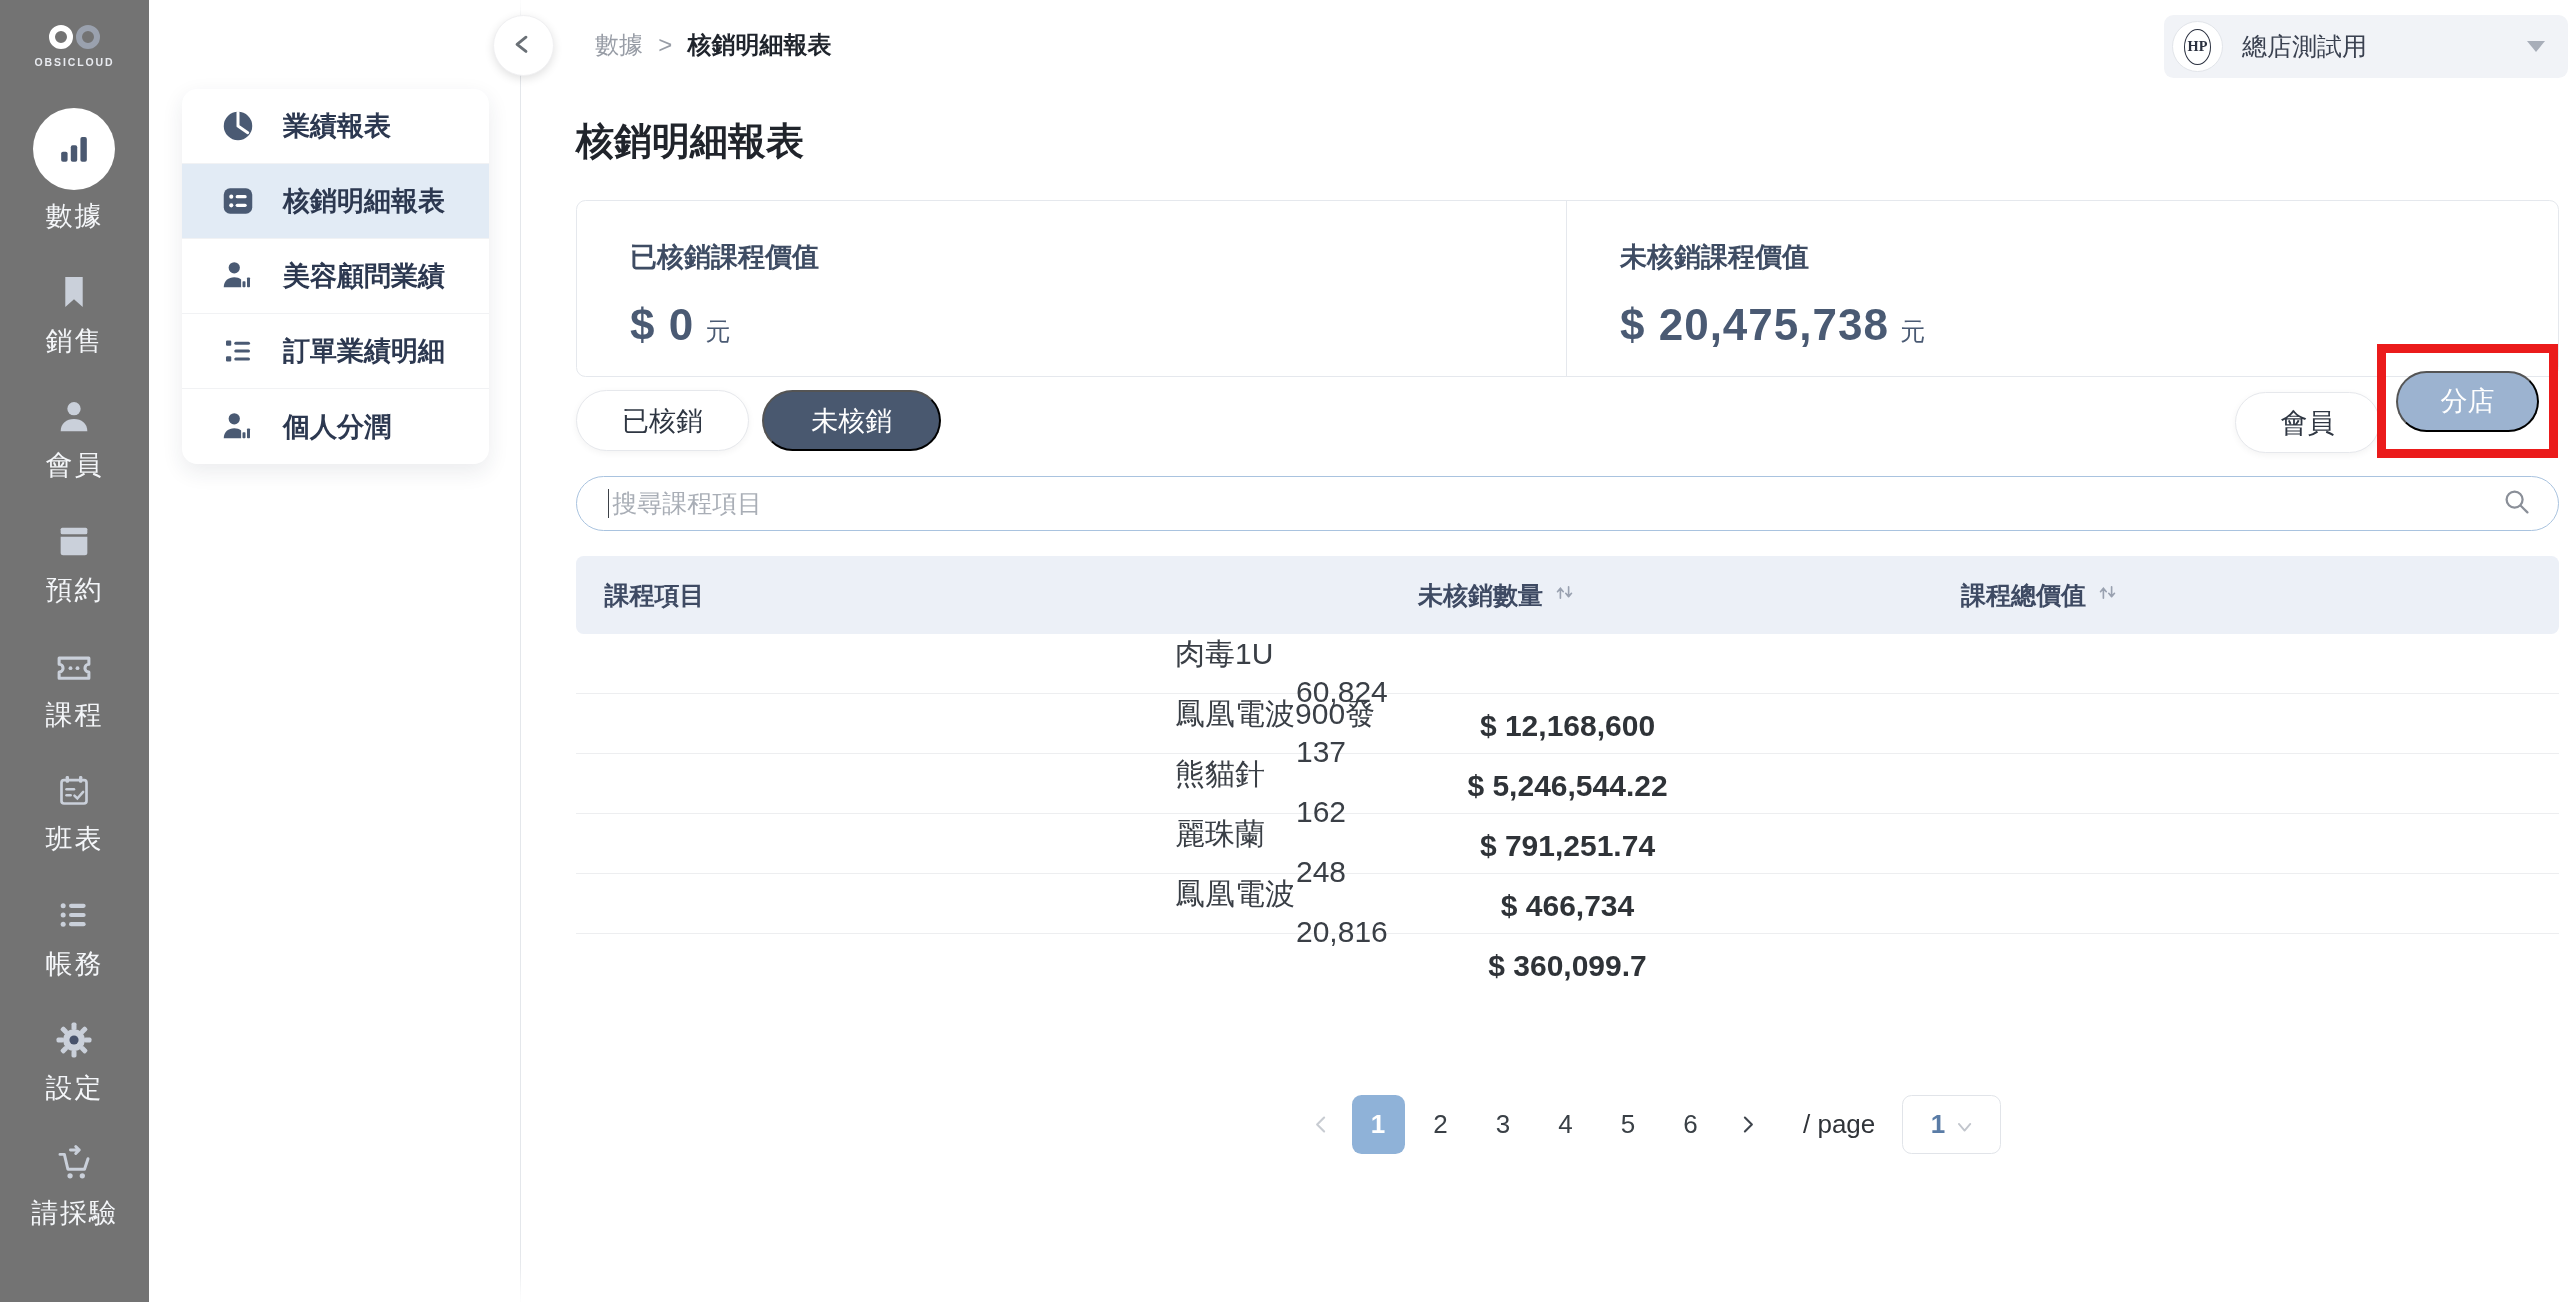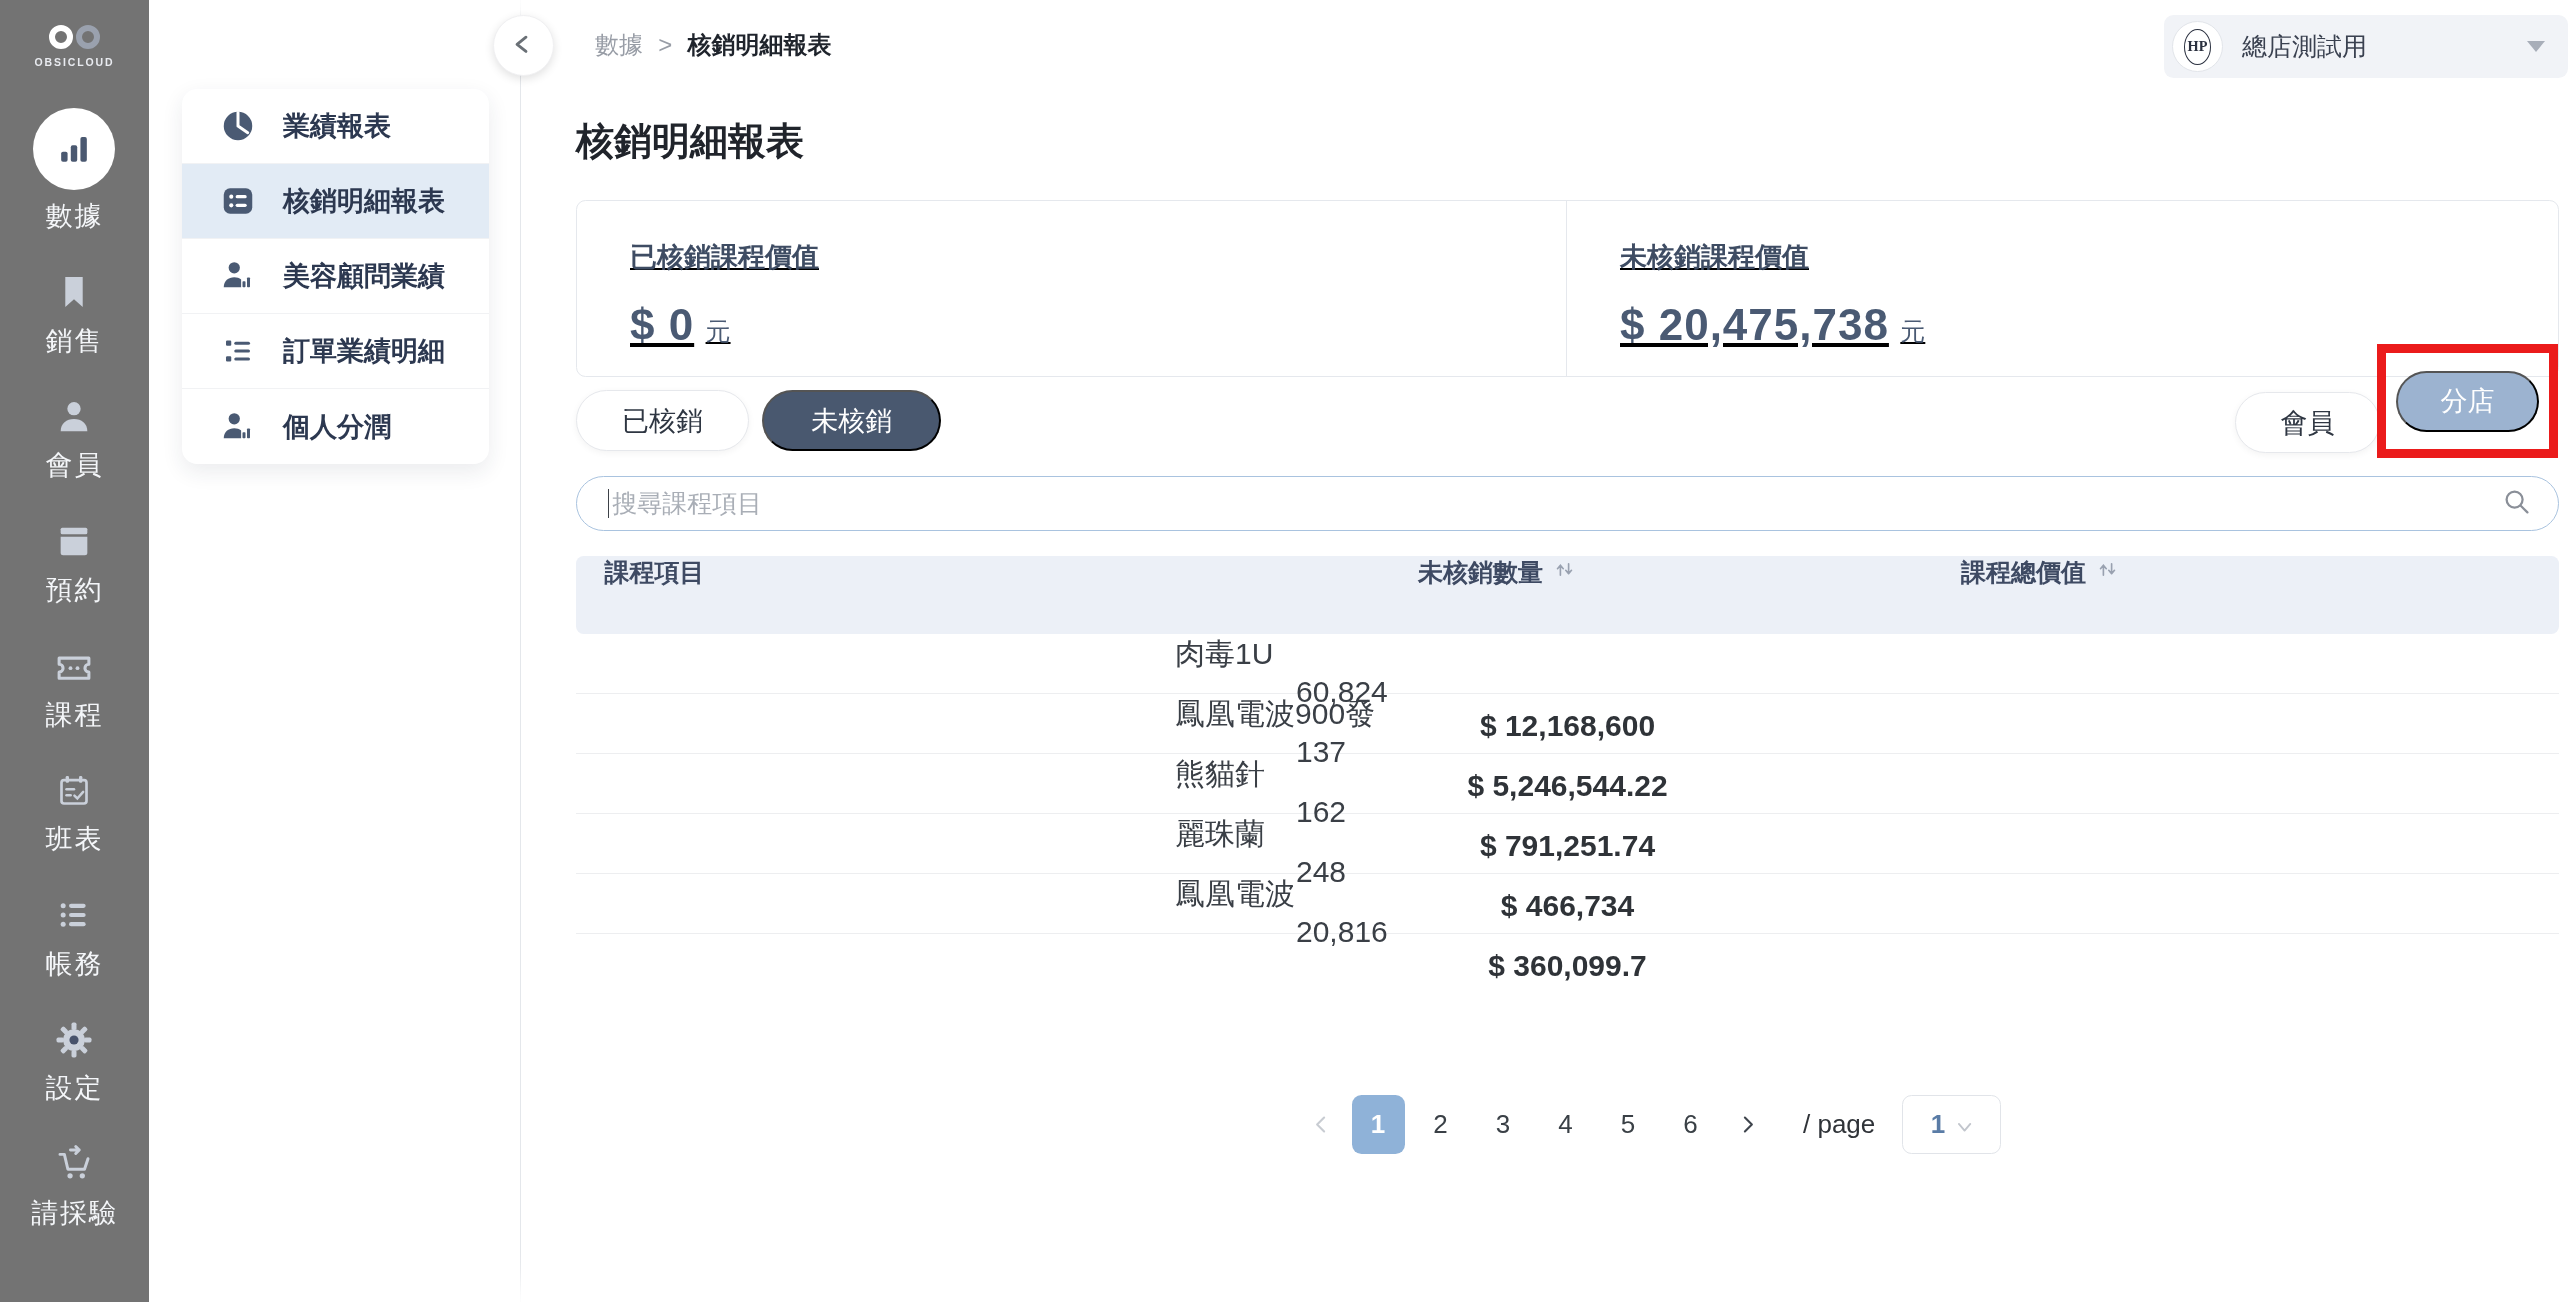--- a/index.html
+++ b/index.html
@@ -54,21 +54,21 @@
             display:flex; align-items:center; justify-content:center;
             font-family:"Liberation Serif", serif; font-size:14.3px; font-weight:bold; color:#2B3140; }
   .account-name { margin-left:19px; font-size:25px; color:#3A4150; flex:1; }
   .caret-down { width:0; height:0; border-left:9.5px solid transparent; border-right:9.5px solid transparent;
                 border-top:11.4px solid #A8AEB9; }
 
   .page-title { position:absolute; left:55px; top:116px; font-size:38px; font-weight:bold; color:#20242B; }
 
   .stats-card { position:absolute; left:55px; right:17px; top:200px; height:177px;
                 border:1px solid #E5E8ED; border-radius:9.5px; display:flex; background:#fff; }
-  .stat { padding:38px 4px 0 53px;text-decoration:underline; }
+  .stat { padding:38px 4px 0 53px; }
   .stat-0 { width:990px; border-right:1px solid #E5E8ED; }
   .stat-label { font-size:27px; font-weight:bold; color:#3E4C63; }
   .stat-value { margin-top:25px; display:flex; align-items:baseline; gap:11.4px; color:#4A5A73; }
   .stat-num { font-size:44px; font-weight:bold; letter-spacing:1px; }
   .stat-unit { font-size:25px; }
 
   .pill { height:61px; border-radius:30.5px; display:flex; align-items:center; justify-content:center;
           font-size:27px; cursor:pointer; }
   .pill-light { background:#fff; border:1px solid #E6E8EC; color:#2E3642; box-shadow:0 1.9px 7.6px rgba(0,0,0,.05); }
   .pill-dark  { background:#49586F; color:#fff; }
@@ -81,21 +81,21 @@
 
   .searchbar { position:absolute; left:55px; right:17px; top:476px; height:55px;
                border:1.9px solid #A9C3DF; border-radius:28.6px; display:flex; align-items:center;
                padding:0 25px 0 30.5px; background:#fff; }
   .caret-bar { width:1.9px; height:28.6px; background:#3D4148; margin-right:2.9px; }
   .search-input { flex:1; border:none; outline:none; font-size:25px; color:#333;
                   background:transparent; font-family:inherit; }
   .search-input::placeholder { color:#A9AEB6; }
 
   .table { position:absolute; left:55px; right:17px; top:556px; }
-  .thead { height:78px; background:#ECF0F7; border-radius:7.6px; display:flex; align-items:flex-start;
+  .thead { height:78px; background:#ECF0F7; border-radius:7.6px; display:flex; align-items:center;
            font-size:25px; font-weight:bold; color:#3E4A63; }
   .col-name { width:842px; padding-left:28.6px; }
   .col-qty  { width:543px; }
   .col-val  { flex:1; }
   .th { display:flex; align-items:center; gap:9.5px; }
   .trow { height:60px; display:flex; align-items:center; border-bottom:1px solid #EDEEF0;
           font-size:30px; color:#3A3F46;flex-direction:column; }
   .cell-value { font-weight:bold; color:#2F3338; }
 
   .pagination { position:absolute; left:779px; top:1093px; height:63px; display:flex;

